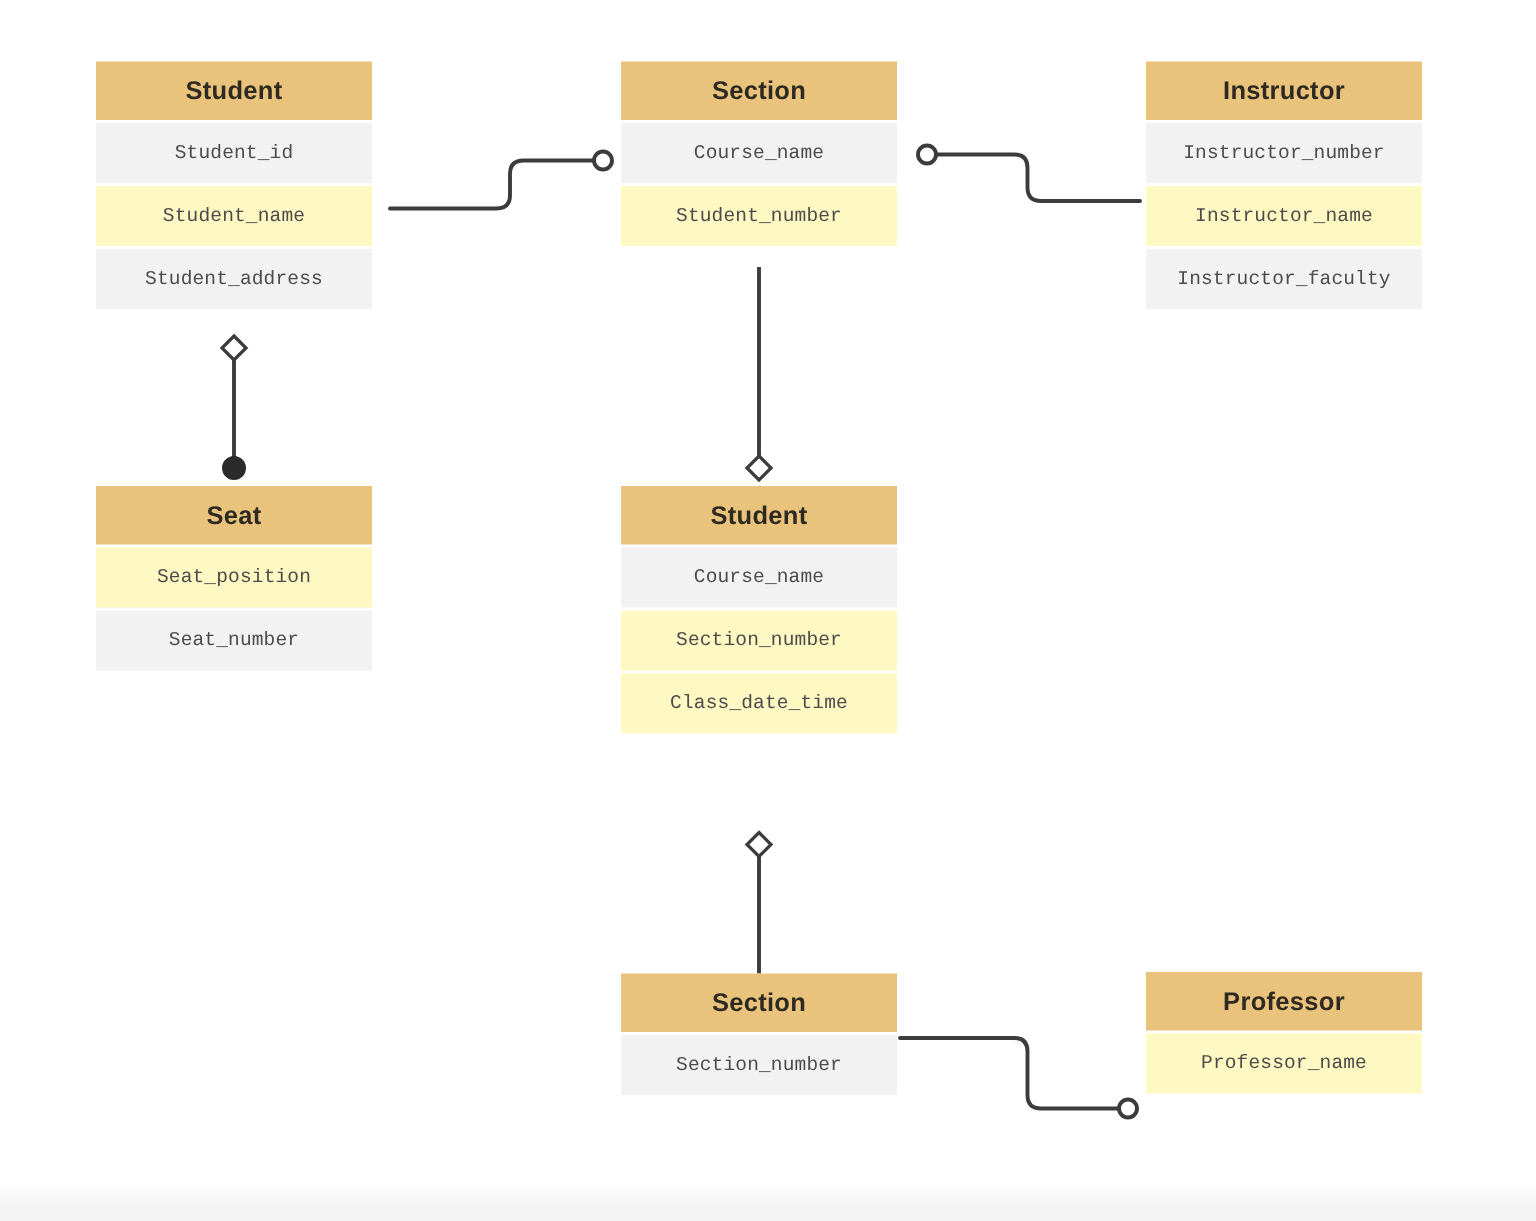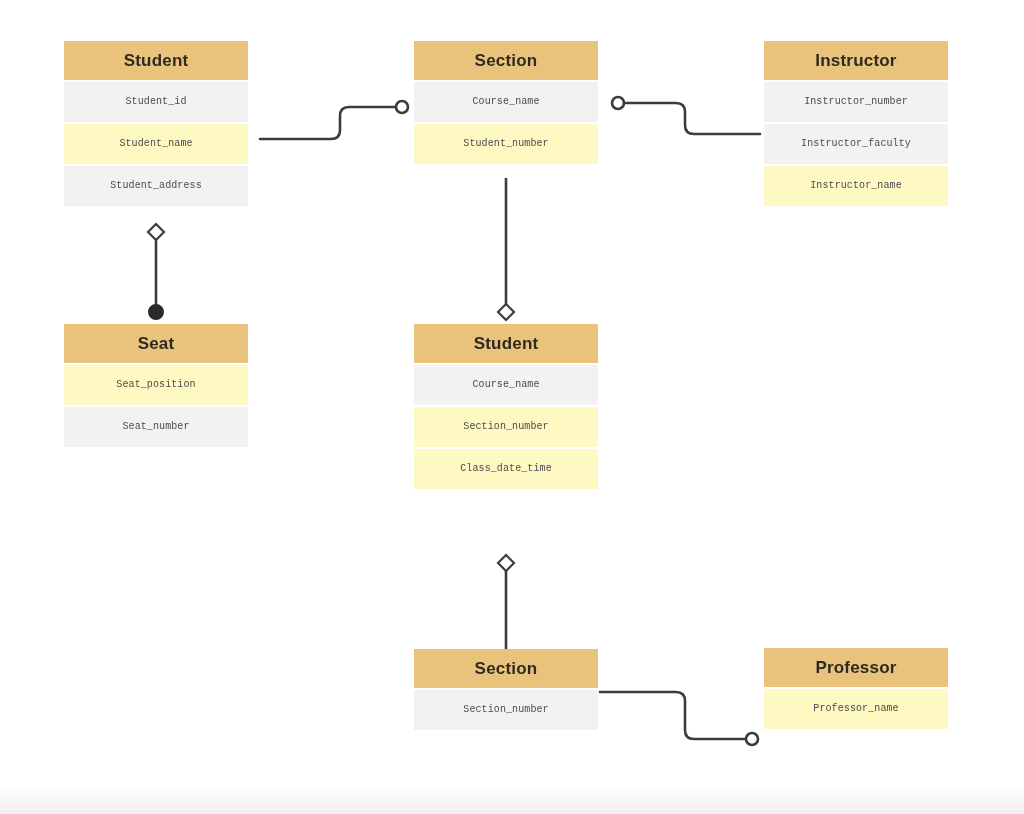--- a/index.html
+++ b/index.html
@@ -44,21 +44,21 @@
     font-size: 17px;
     font-weight: bold;
     color: #2f2a21;
     font-family: "Liberation Sans", sans-serif;
     letter-spacing: 0.2px;
   }
   .attr-row {
     height: 40px;
     line-height: 40px;
     text-align: center;
-    font-size: 10px;
+    font-size: 13px;
     color: #4b4b4b;
     font-family: "Liberation Mono", monospace;
     margin-top: 2px;
     letter-spacing: 0.1px;
   }
   .attr-row.tone-a { background: #f2f2f2; }
   .attr-row.tone-b { background: #fef9c3; }
   .bottom-strip {
     position: absolute;
     left: 0;
@@ -116,22 +116,22 @@
 
   <div class="entity" style="left:414px; top:41px;">
     <div class="entity-header">Section</div>
     <div class="attr-row tone-a">Course_name</div>
     <div class="attr-row tone-b">Student_number</div>
   </div>
 
   <div class="entity" style="left:764px; top:41px;">
     <div class="entity-header">Instructor</div>
     <div class="attr-row tone-a">Instructor_number</div>
+    <div class="attr-row tone-b">Instructor_name</div>
     <div class="attr-row tone-a">Instructor_faculty</div>
-    <div class="attr-row tone-b">Instructor_name</div>
   </div>
 
   <div class="entity" style="left:64px; top:324px;">
     <div class="entity-header">Seat</div>
     <div class="attr-row tone-b">Seat_position</div>
     <div class="attr-row tone-a">Seat_number</div>
   </div>
 
   <div class="entity" style="left:414px; top:324px;">
     <div class="entity-header">Student</div>

